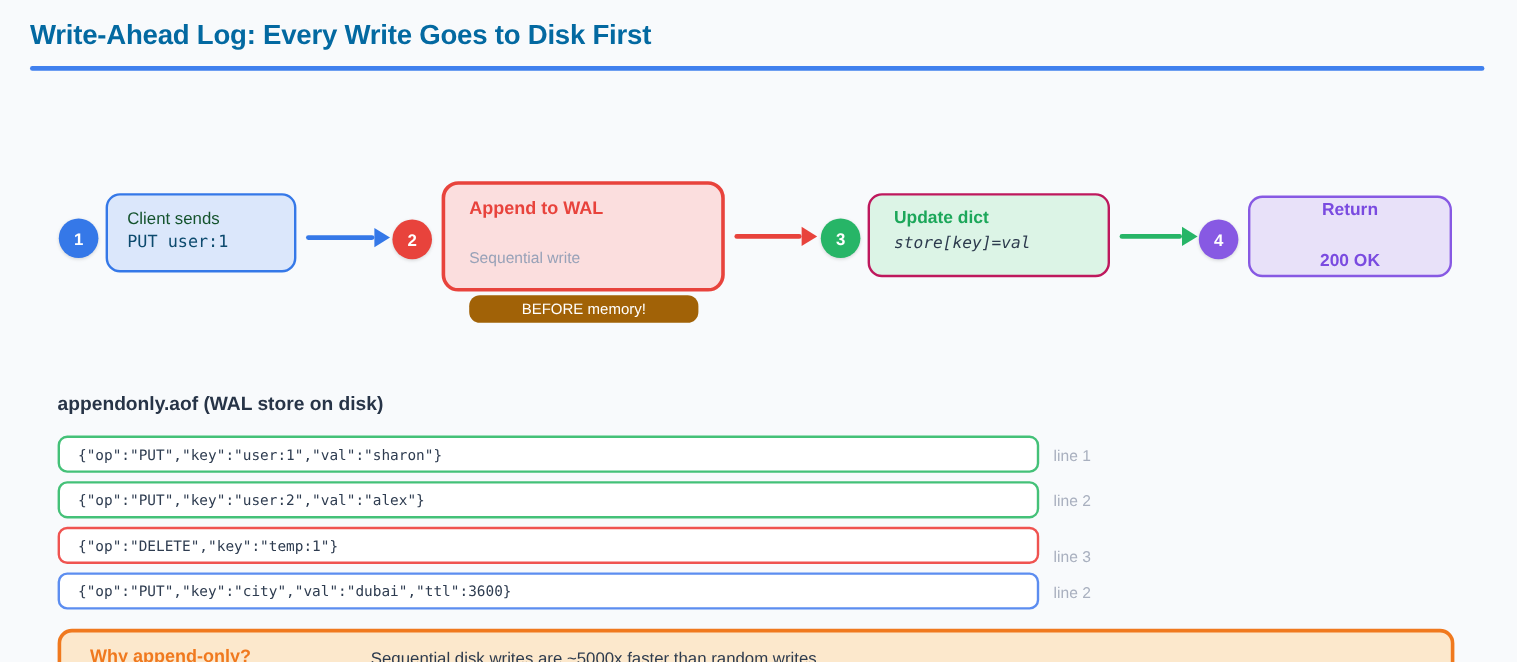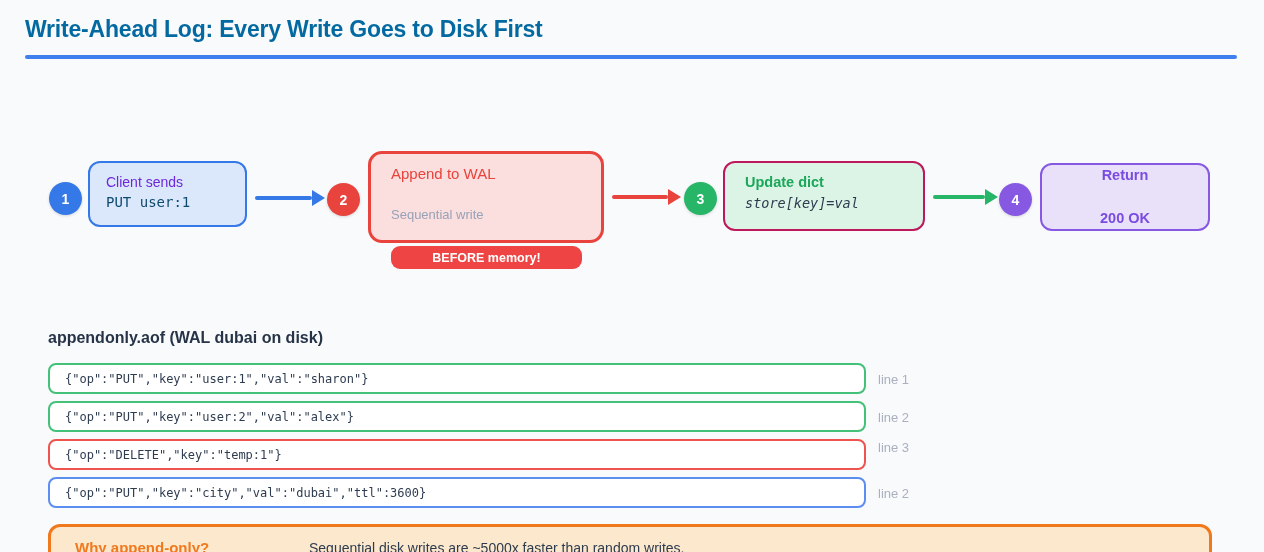--- a/index.html
+++ b/index.html
@@ -44,34 +44,34 @@
   }
   .box3 {
     left:723px; top:161px; width:202px; height:70px;
     background:#dcf4e6; border:2px solid #be185d; padding:11px 20px;
   }
   .box4 {
     left:1040px; top:163px; width:170px; height:68px;
     background:#e8e1f9; border:2px solid #8759e3;
     display:flex; flex-direction:column; align-items:center; justify-content:center;gap:19px;
   }
-  .fbox-title   { font-size:14px; color:#6d28d9; margin-bottom:4px; }
-  .fbox-title-red   { font-size:15px; font-weight:normal; color:#e8433c; margin-bottom:6px; }
+  .fbox-title   { font-size:14px; color:#14532d; margin-bottom:4px; }
+  .fbox-title-red   { font-size:15px; font-weight:bold; color:#e8433c; margin-bottom:6px; }
   .fbox-title-green { font-size:14.5px; font-weight:bold; color:#1ca75a; margin-bottom:5px; }
   .fbox-sub   { font-size:13px; color:#98a2b8; line-height:1.45;margin-top:24px; }
   .mono { font-family:"DejaVu Sans Mono", monospace; }
   .code-blue { font-size:14px; color:#0c4a6e; }
   .code-dark { font-size:13.5px; color:#2d3b4e;font-style:italic; }
   .purple-line { font-size:14.5px; font-weight:bold; color:#7a4be0; line-height:1.65; }
 
   .badge {
     position:absolute; left:391px; top:246px; width:191px; height:23px;
-    background:#ef4444; border-radius:9px;
+    background:#a16207; border-radius:9px;
     display:flex; align-items:center; justify-content:center;
-    color:#ffffff; font-size:12.5px; font-weight:bold;
+    color:#ffffff; font-size:12.5px; font-weight:normal;
   }
 
   .arrow { position:absolute; display:flex; align-items:center; height:16px; }
   .a1 { left:255px; top:190px; }
   .a2 { left:612px; top:189px; }
   .a3 { left:933px; top:189px; }
   .shaft { display:block; height:4px; border-radius:2px; }
   .a1 .shaft { width:57px; background:#3578e8; }
   .a2 .shaft { width:56px; background:#e8433c; }
   .a3 .shaft { width:52px; background:#27b567; }
@@ -91,21 +91,21 @@
     display:flex; align-items:center; padding-left:15px;
     font-family:"DejaVu Sans Mono", monospace; font-size:12px; color:#2e3c50;
   }
   .e1 { top:363px; border:2px solid #44c178; }
   .e2 { top:401px; border:2px solid #44c178; }
   .e3 { top:439px; border:2px solid #ef5350; }
   .e4 { top:477px; border:2px solid #5c8df0; }
   .wal-label {
     position:absolute; left:878px; font-size:13px; color:#a9b0bf;
   }
-  .l1 { top:372px; } .l2 { top:410px; } .l3 { top:440px; } .l4 { top:486px; }
+  .l1 { top:372px; } .l2 { top:410px; } .l3 { top:456px; } .l4 { top:486px; }
 
   
   .note {
     position:absolute; left:48px; top:524px; width:1164px; height:62px;
     background:#fce8cc; border:3px solid #f0791e; border-radius:12px;
   }
   .note-label {
     position:absolute; left:24px; top:12px;
     font-size:15px; font-weight:bold; color:#f0791e;
   }
@@ -154,21 +154,21 @@
   <i class="shaft"></i>
   <i class="head"></i>
 </div>
 
 <div class="circle c4">4</div>
 <div class="fbox box4">
   <div class="purple-line">Return</div>
   <div class="purple-line">200 OK</div>
 </div>
 
-<div class="wal-heading">appendonly.aof (WAL dubai on disk)</div>
+<div class="wal-heading">appendonly.aof (WAL store on disk)</div>
 
 <div class="wal-entry e1">{"op":"PUT","key":"user:1","val":"sharon"}</div>
 <div class="wal-label l1">line 1</div>
 
 <div class="wal-entry e2">{"op":"PUT","key":"user:2","val":"alex"}</div>
 <div class="wal-label l2">line 2</div>
 
 <div class="wal-entry e3">{"op":"DELETE","key":"temp:1"}</div>
 <div class="wal-label l3">line 3</div>
 

